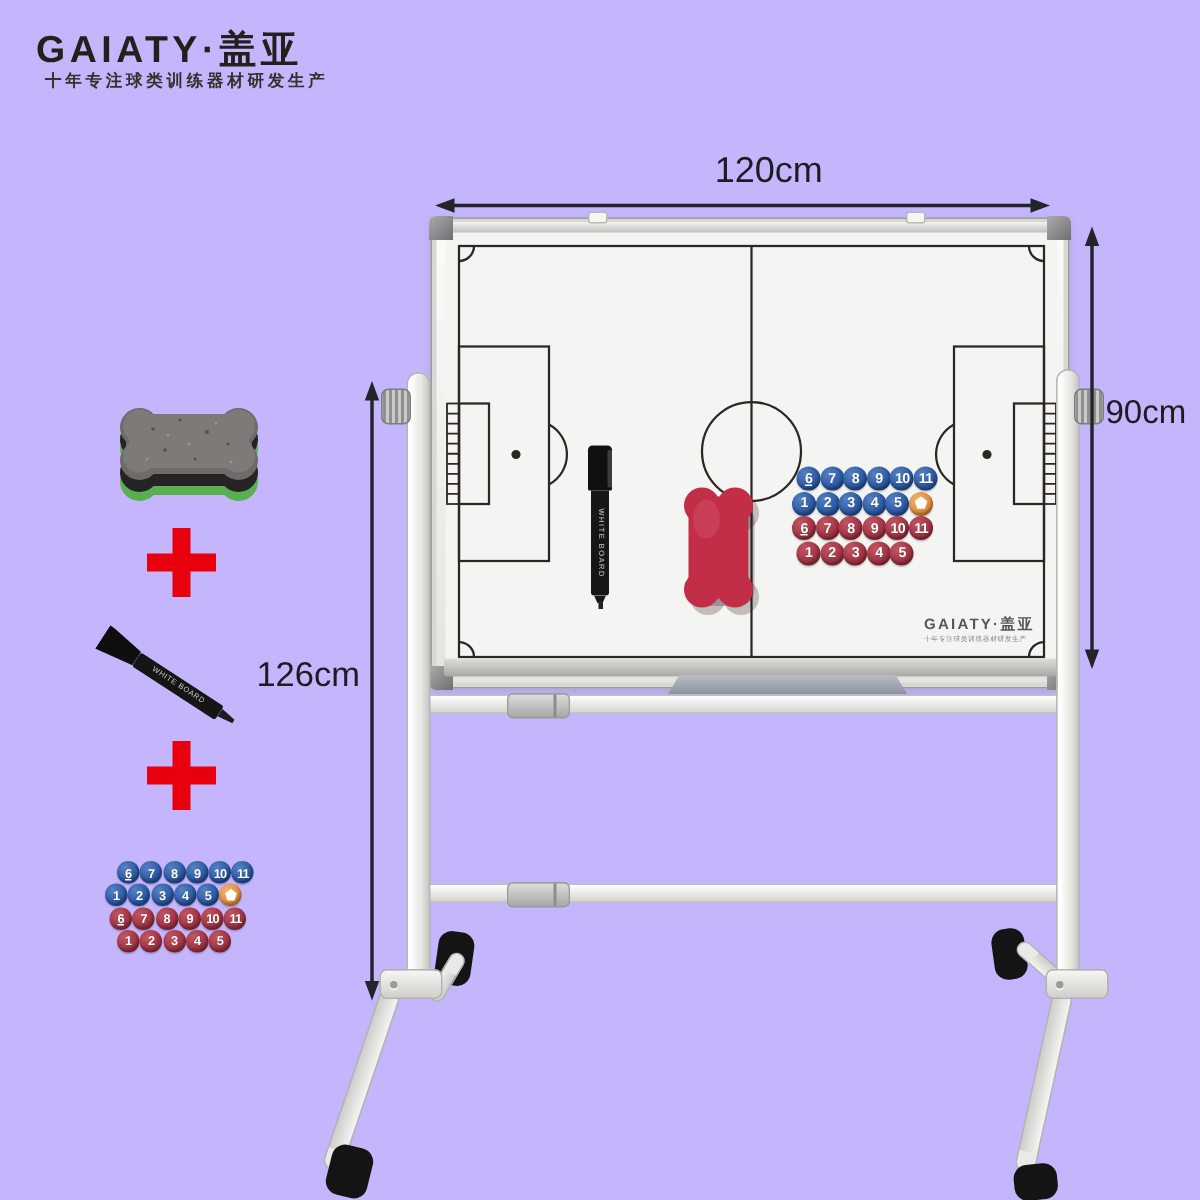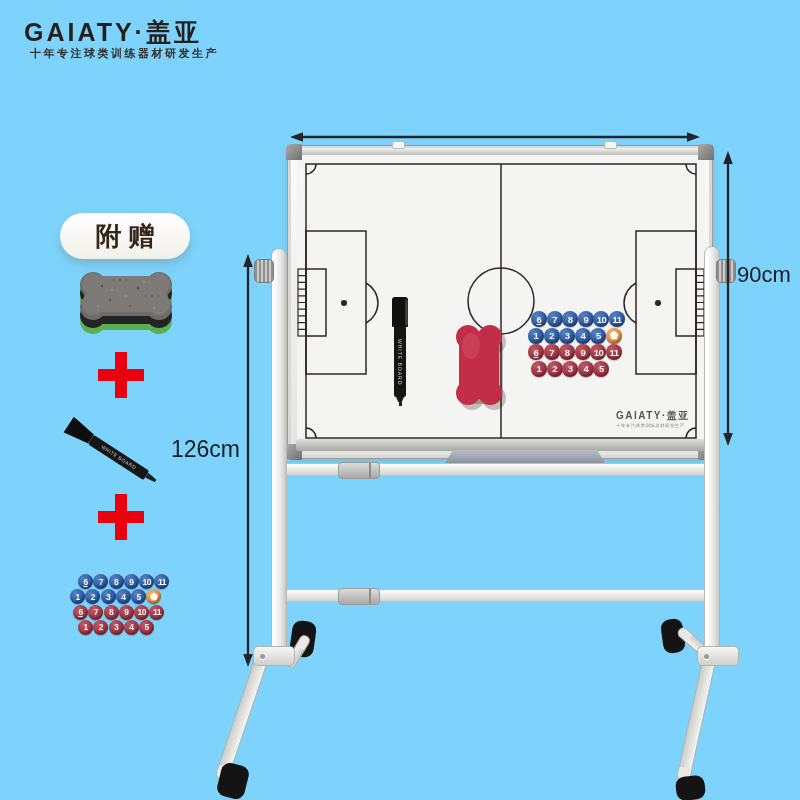--- a/index.html
+++ b/index.html
@@ -1,18 +1,18 @@
 <!DOCTYPE html>
 <html><head>
 <meta charset="utf-8">
 <style>
   * { margin:0; padding:0; box-sizing:border-box; }
   html,body { width:800px; height:800px; }
   body { font-family:"Liberation Sans", sans-serif; background:#e9e7e0; overflow:hidden; }
-  .stage { position:relative; width:800px; height:800px; background:#7dd3fc; }
+  .stage { position:relative; width:800px; height:800px; background:#c4b5fd; }
 
   
   .brand-name { position:absolute; left:24px; top:16px; font-size:25px; font-weight:800;
     letter-spacing:3px; color:#241f1c; }
   .brand-tagline { position:absolute; left:30px; top:46px; font-size:11px; font-weight:600;
     letter-spacing:2.5px; color:#35302b; }
   .page-title { position:absolute; left:205px; top:26px; width:585px; text-align:center;
     font-size:66px; font-weight:900; letter-spacing:2px; color:#121212; line-height:1.1; }
 
   
@@ -134,21 +134,20 @@
   .board-eraser { position:absolute; left:165px; top:176px; z-index:11; }
 </style>
 </head>
 <body>
 
 <div class="stage">
 
   <div class="brand-name">GAIATY·盖亚</div>
   <div class="brand-tagline">十年专注球类训练器材研发生产</div>
 
-  <div class="gift-badge">附赠</div>
 
   <svg class="gift-eraser" width="108" height="74" viewBox="0 0 108 74">
     <g fill="#58b14e" transform="translate(0,14)">
       <circle cx="21" cy="19" r="13"></circle>
         <circle cx="87" cy="19" r="13"></circle>
       <circle cx="21" cy="41" r="13"></circle>
         <circle cx="87" cy="41" r="13"></circle>
       <rect x="12" y="10" width="84" height="40" rx="12"></rect>
     </g>
     <g fill="#242424" transform="translate(0,8)">
@@ -463,16 +462,17 @@
       <polygon points="290,137 303,132.2 303,141.8" stroke="none"></polygon>
       <polygon points="700,137 687,132.2 687,141.8" stroke="none"></polygon>
       <line x1="728" y1="163" x2="728" y2="434"></line>
       <polygon points="728,151 723.2,164 732.8,164" stroke="none"></polygon>
       <polygon points="728,446 723.2,433 732.8,433" stroke="none"></polygon>
       <line x1="248" y1="266" x2="248" y2="655"></line>
       <polygon points="248,254 243.2,267 252.8,267" stroke="none"></polygon>
       <polygon points="248,667 243.2,654 252.8,654" stroke="none"></polygon>
     </g>
   </svg>
+  <div class="dim dim-top">120cm</div>
   <div class="dim dim-right">90cm</div>
   <div class="dim dim-left">126cm</div>
 
 </div>
 
 </body></html>

